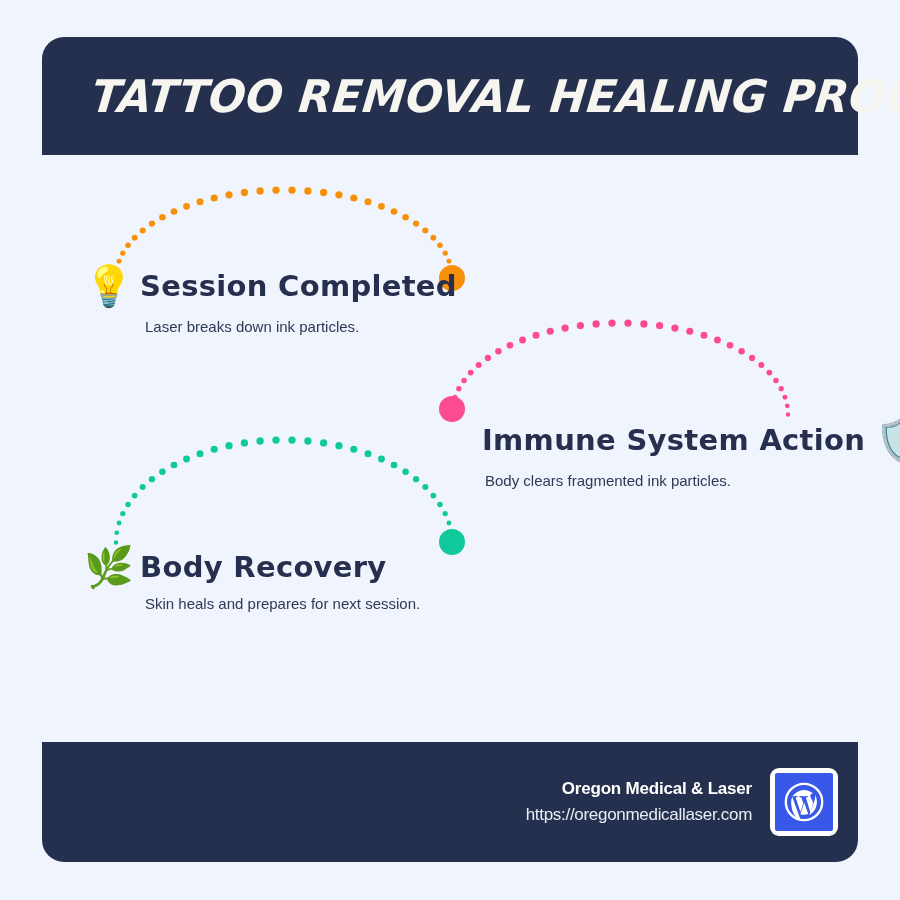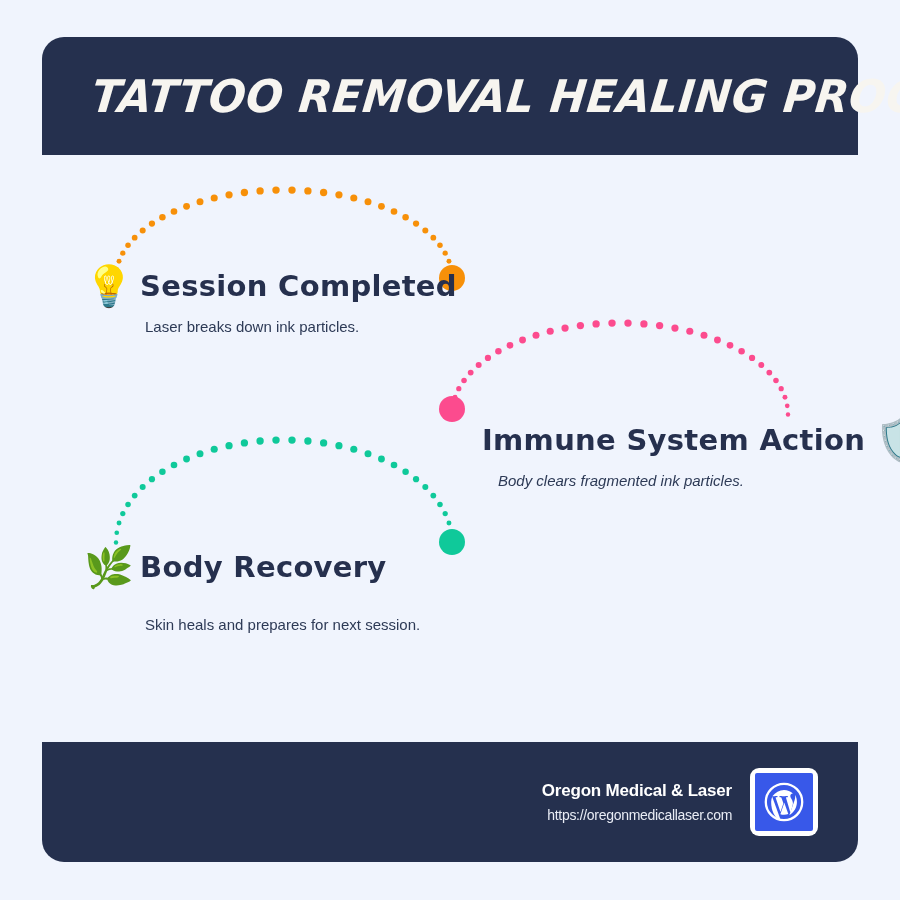--- a/index.html
+++ b/index.html
@@ -78,25 +78,25 @@
     max-width: 280px;
   }
 
   
   #step-1 { left: 84px; top: 266px; }
   #step-1 .step-desc { margin: 10px 0 0 61px; }
 
   
   #step-2 { left: 482px; top: 420px; }
   #step-2 .step-head { flex-direction: row; }
-  #step-2 .step-desc { margin: 10px 0 0 16px; max-width: 290px; font-style: italic; }
+  #step-2 .step-desc { margin: 10px 0 0 3px; max-width: 290px; }
 
   
   #step-3 { left: 84px; top: 547px; }
-  #step-3 .step-desc { margin: 27px 0 0 61px; max-width: 290px; }
+  #step-3 .step-desc { margin: 6px 0 0 61px; max-width: 290px; }
 
   
   .arc-layer {
     position: absolute;
     left: 0; top: 0;
     width: 900px;
     height: 900px;
     pointer-events: none;
   }
 
@@ -105,37 +105,37 @@
     position: absolute;
     left: 42px;
     top: 742px;
     width: 816px;
     height: 120px;
     background: #25304e;
     border-radius: 0 0 22px 22px;
     display: flex;
     align-items: center;
     justify-content: flex-end;
-    padding-right: 40px;
+    padding-right: 20px;
     box-sizing: border-box;
     gap: 18px;
   }
   .footer-text {
     text-align: right;
   }
   .footer-brand {
     color: #ffffff;
     font-size: 17px;
     font-weight: 700;
     letter-spacing: -0.2px;
     line-height: 1.5;
   }
   .footer-url {
     color: #e9ecf5;
-    font-size: 14px;
+    font-size: 17px;
     font-weight: 400;
     letter-spacing: -0.3px;
     line-height: 1.6;
   }
   .wp-logo {
     width: 68px;
     height: 68px;
     background: #ffffff;
     border-radius: 9px;
     display: flex;

